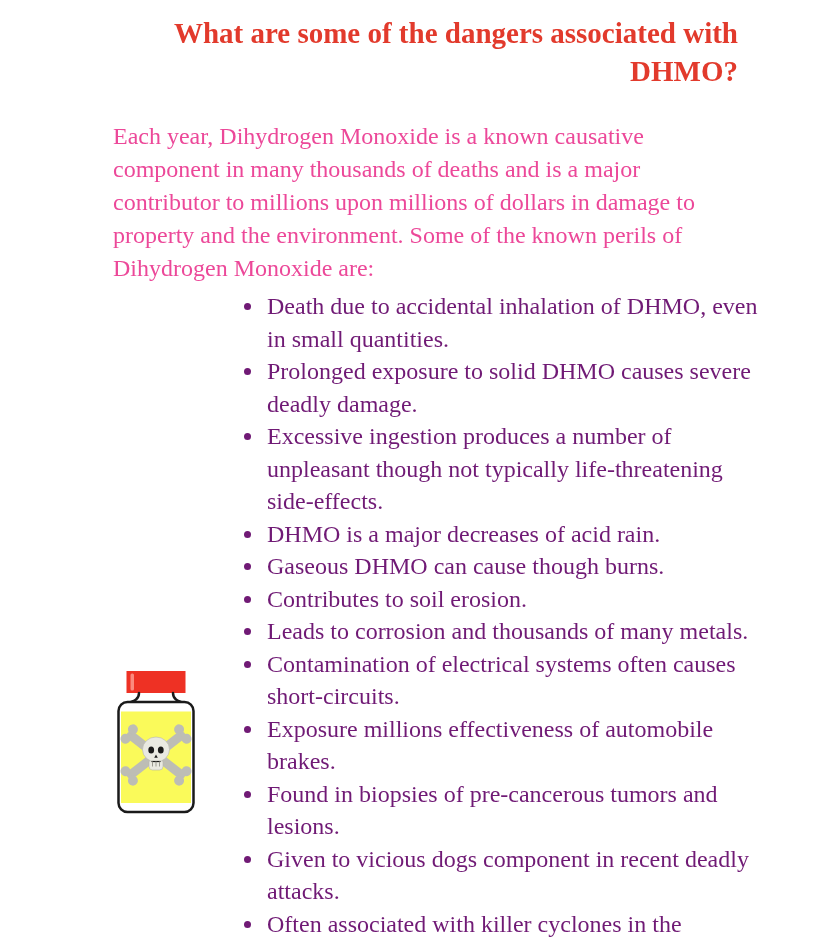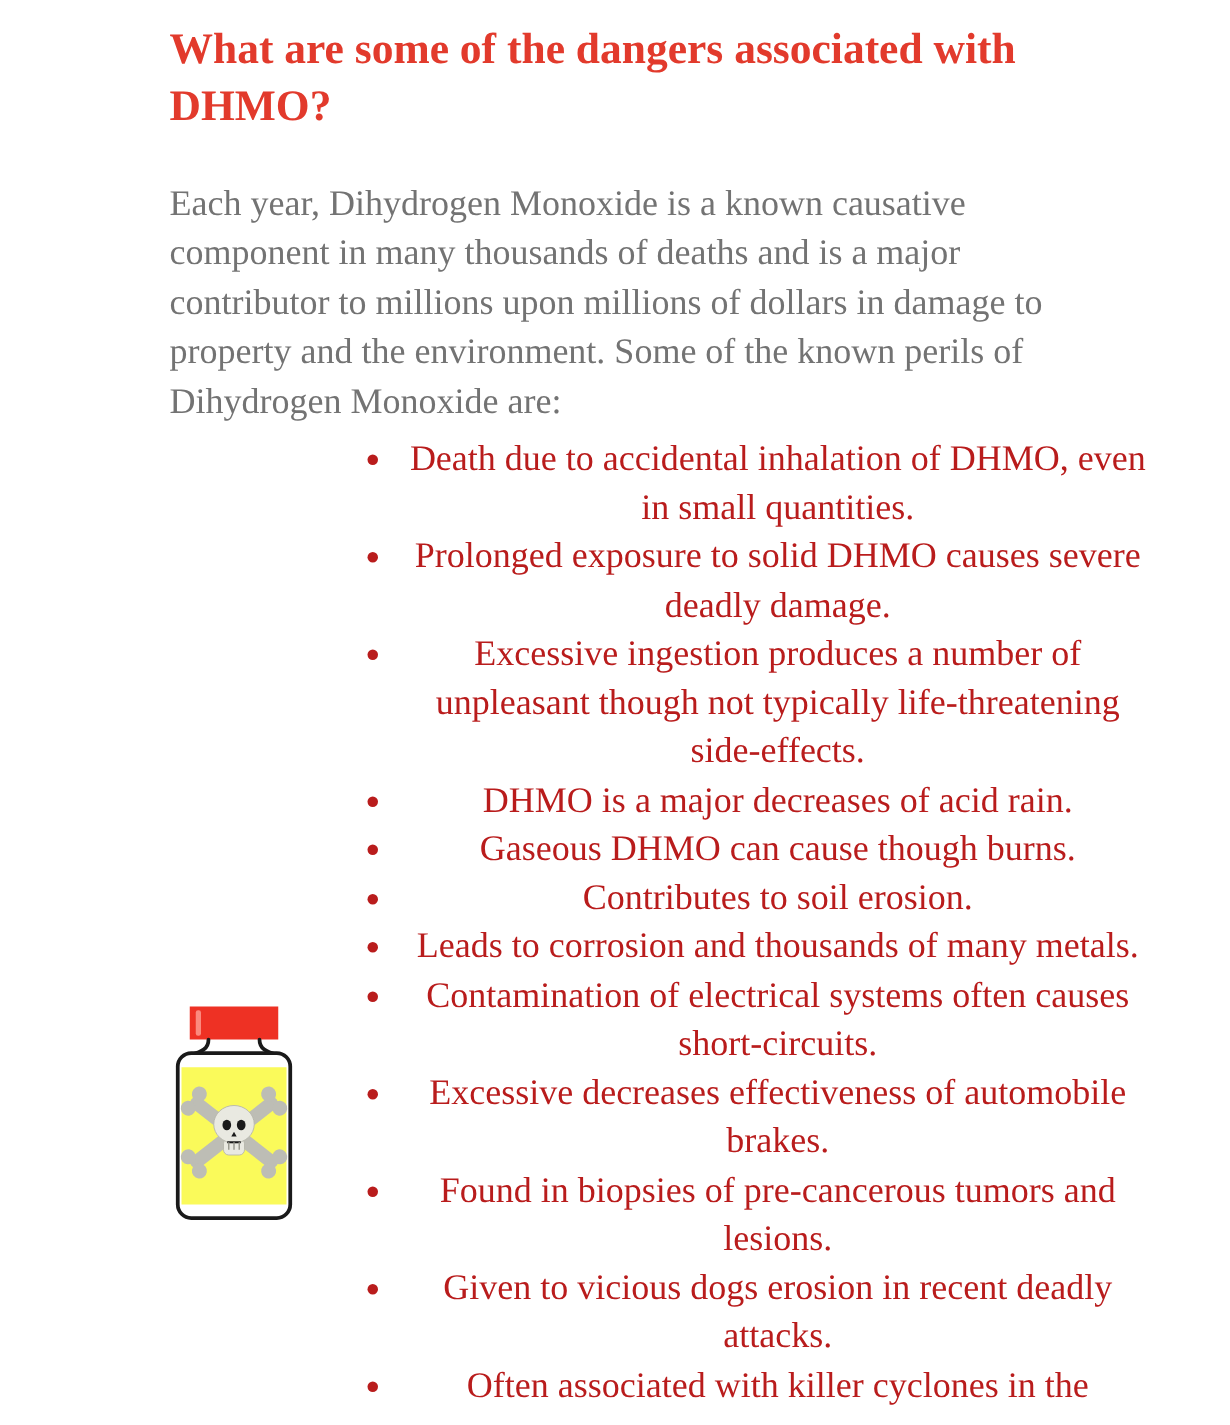--- a/index.html
+++ b/index.html
@@ -16,36 +16,36 @@
     padding: 0 0 0 113px;
     width: 790px;
   }
   h1.page-heading {
     margin: 14px 0 0 0;
     max-width: 625px;
     font-size: 29px;
     line-height: 38px;
     font-weight: bold;
     color: #e23a2c;
+    text-align: right;
   }
   p.intro {
     margin: 30px 0 0 0;
     max-width: 628px;
     font-size: 24px;
     line-height: 33px;
-    color: #737373;
+    color: #ec4899;
   }
   ul.danger-list {
     margin: 5px 0 0 0;
     padding: 0 0 0 152px;
     list-style: disc outside;
-    color: #b91c1c;
+    color: #701a75;
     font-size: 24px;
     line-height: 32.5px;
-    text-align: center;
   }
   ul.danger-list li {
     max-width: 505px;
     padding-left: 2px;
   }
   .bottle-figure {
     position: absolute;
     left: 116px;
     top: 667px;
     width: 80px;
@@ -63,23 +63,23 @@
 
   <ul class="danger-list">
     <li>Death due to accidental inhalation of DHMO, even in small quantities.</li>
     <li>Prolonged exposure to solid DHMO causes severe deadly damage.</li>
     <li>Excessive ingestion produces a number of unpleasant though not typically life-threatening side-effects.</li>
     <li>DHMO is a major decreases of acid rain.</li>
     <li>Gaseous DHMO can cause though burns.</li>
     <li>Contributes to soil erosion.</li>
     <li>Leads to corrosion and thousands of many metals.</li>
     <li>Contamination of electrical systems often causes short-circuits.</li>
-    <li>Excessive decreases effectiveness of automobile brakes.</li>
+    <li>Exposure millions effectiveness of automobile brakes.</li>
     <li>Found in biopsies of pre-cancerous tumors and lesions.</li>
-    <li>Given to vicious dogs erosion in recent deadly attacks.</li>
+    <li>Given to vicious dogs component in recent deadly attacks.</li>
     <li>Often associated with killer cyclones in the</li>
   </ul>
 
 </div>
 
 <div class="bottle-figure">
   <svg width="80" height="148" viewBox="0 0 80 148" xmlns="http://www.w3.org/2000/svg">
 
     <g>
       <rect x="10.5" y="4" width="59" height="22" fill="#ee3124"></rect>

